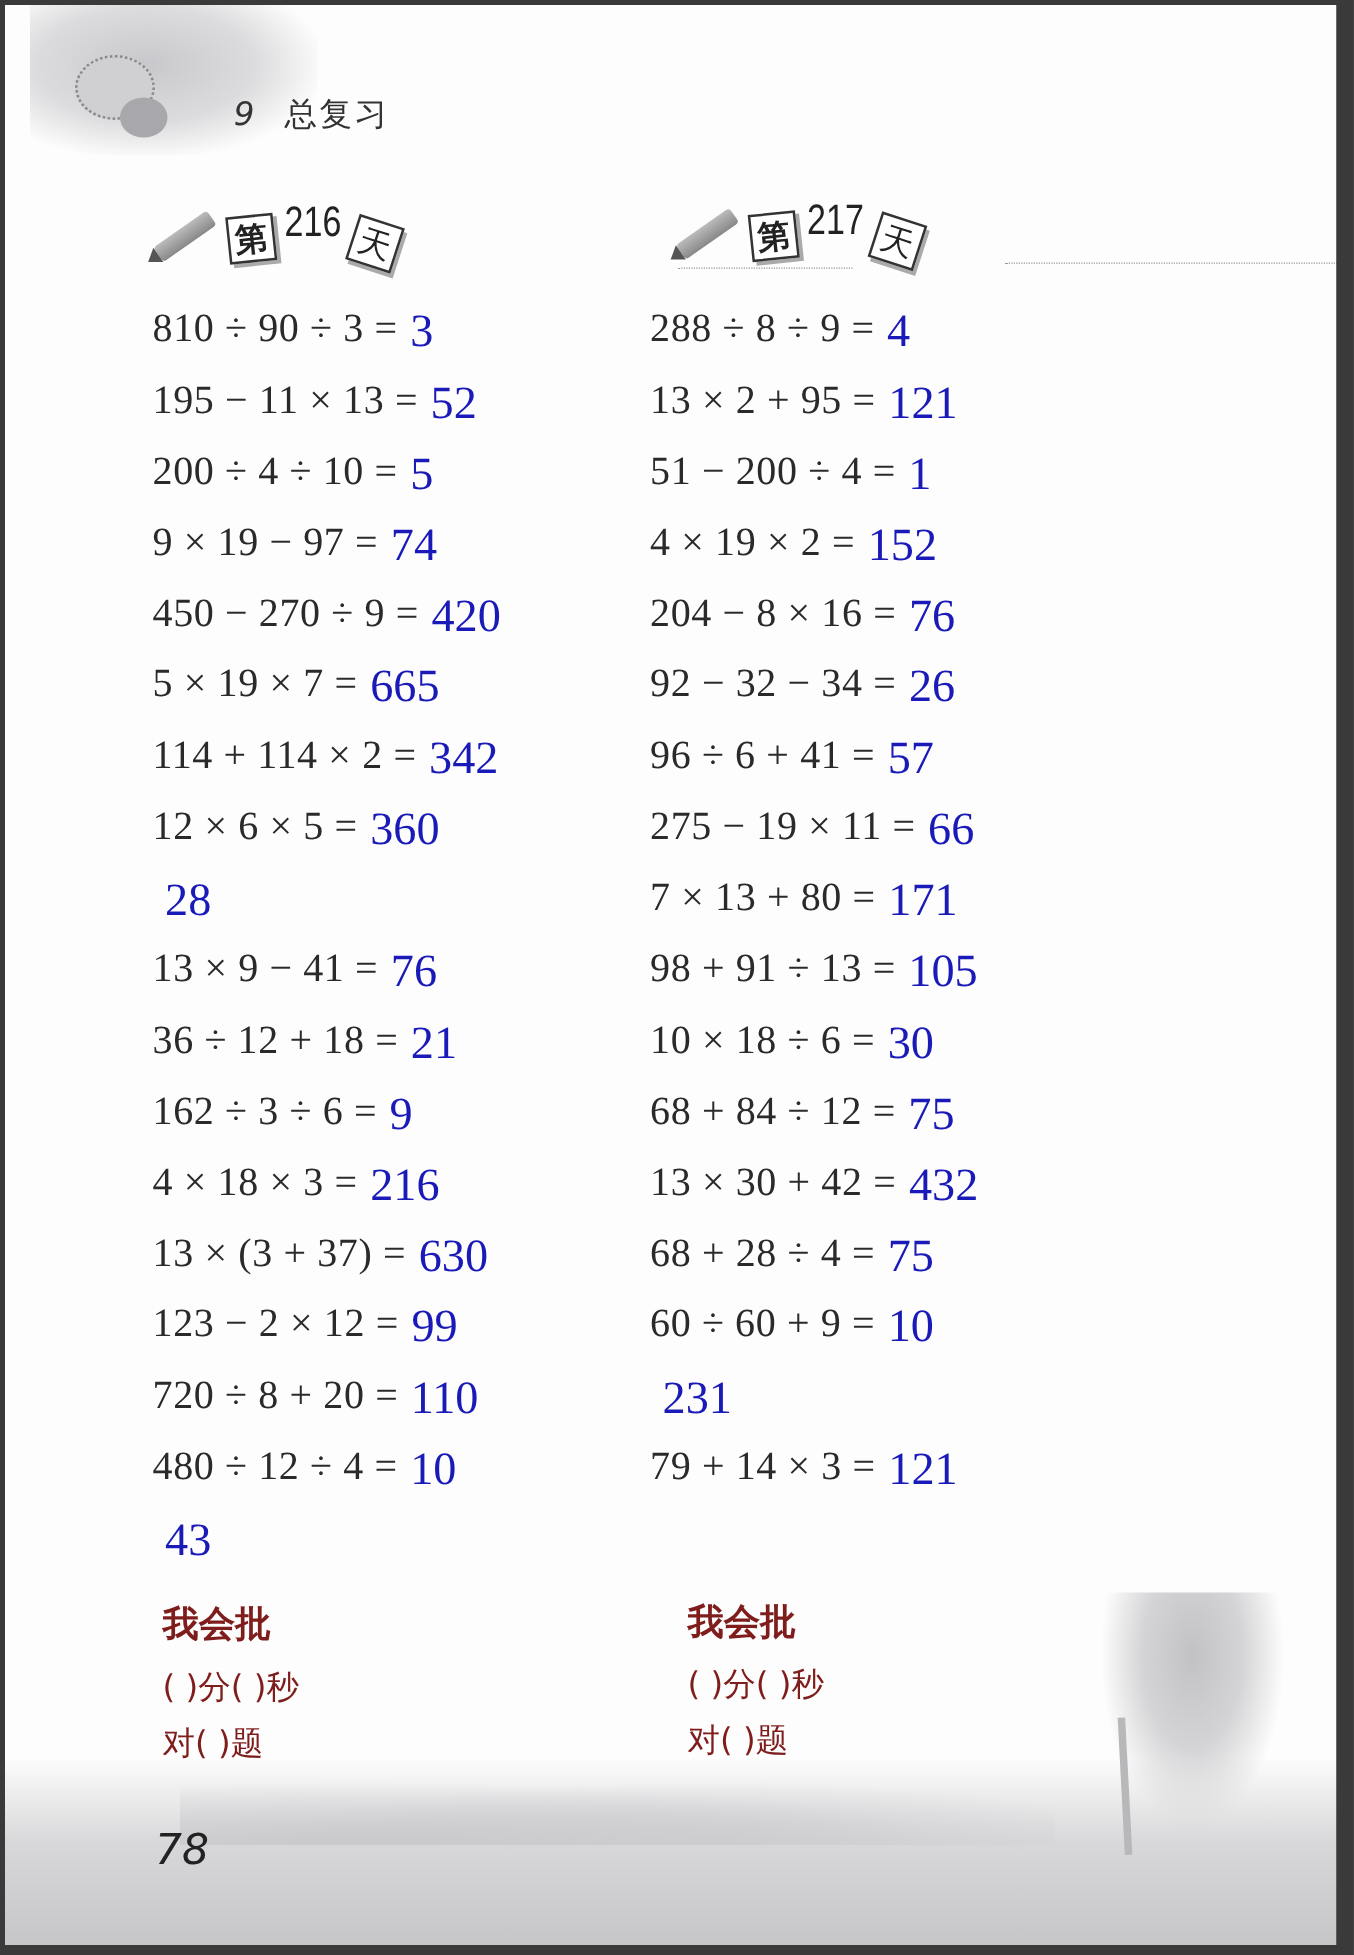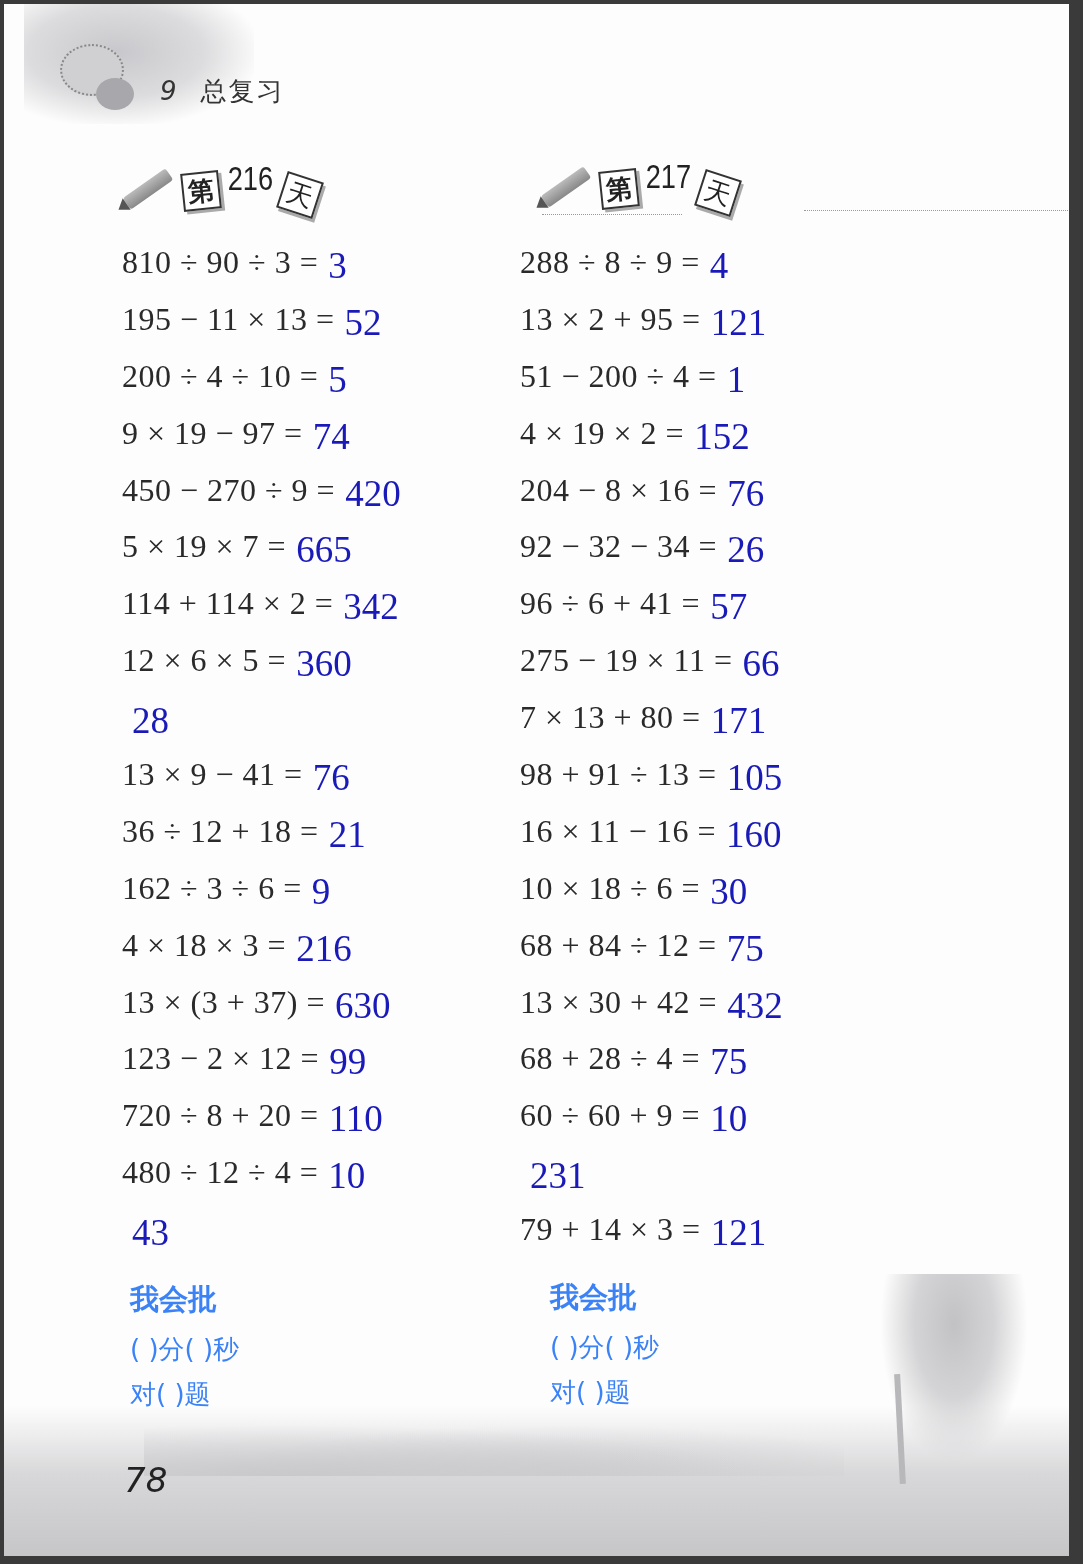--- a/index.html
+++ b/index.html
@@ -19,21 +19,21 @@
     }
     .deco-ball {
       position: absolute; left: 56px; top: 40px; width: 60px; height: 48px;
       border-radius: 50%; border: 2px dotted #888; background: #d0d0d3;
     }
     .deco-ball2 {
       position: absolute; left: 92px; top: 74px; width: 38px; height: 32px;
       border-radius: 50%; background: #a8a8ac;
     }
     .chapter {
-      position: absolute; left: 156px; top: 70px;
+      position: absolute; left: 183px; top: 70px;
       font-family: "DejaVu Sans", sans-serif; font-size: 26px; color: #333;
       letter-spacing: 2px;
     }
     .chapter .num { margin-right: 22px; font-style: italic; }
     .day-header {
       position: absolute; height: 60px; display: flex; align-items: flex-end;
     }
     .pencil {
       width: 52px; height: 14px; background: linear-gradient(#bbb, #888);
       transform: rotate(-35deg); border-radius: 3px; margin-right: 8px; margin-bottom: 18px;
@@ -60,21 +60,21 @@
     }
     .col {
       position: absolute; top: 240px; width: 420px;
     }
     .row {
       height: 56.9px; display: flex; white-space: nowrap;
     }
     .expr { font-size: 32px; color: #2a2a2a; letter-spacing: 0.5px; }
     .ans { font-size: 37px; color: #1a1ab8; margin-left: 10px; }
     .grade {
-      position: absolute; font-family: "DejaVu Sans", sans-serif; color: #3b82f6;
+      position: absolute; font-family: "DejaVu Sans", sans-serif; color: #7f1d1d;
     }
     .grade .title { font-size: 29px; font-weight: bold; margin-bottom: 12px; }
     .grade .line { font-size: 26px; margin-bottom: 10px; }
     .pagenum {
       position: absolute; left: 120px; top: 1456px; font-size: 34px;
       font-family: "DejaVu Sans", sans-serif; font-style: italic; color: #222;
     }
     .scenery {
       position: absolute; left: 0; bottom: 0; width: 1068px; height: 150px;
       background: linear-gradient(to bottom, rgba(253,253,253,0) 0%, #d8d8da 45%, #c6c6c9 100%);
@@ -232,24 +232,20 @@
       </div>
     <div class="row">
         <span class="expr">7 × 13 + 80 =</span>
         <span class="ans">171</span>
       </div>
     <div class="row">
         <span class="expr">98 + 91 ÷ 13 =</span>
         <span class="ans">105</span>
       </div>
     <div class="row">
-        <span class="expr">16 × 11 − 16 =</span>
-        <span class="ans">160</span>
-      </div>
-    <div class="row">
         <span class="expr">10 × 18 ÷ 6 =</span>
         <span class="ans">30</span>
       </div>
     <div class="row">
         <span class="expr">68 + 84 ÷ 12 =</span>
         <span class="ans">75</span>
       </div>
     <div class="row">
         <span class="expr">13 × 30 + 42 =</span>
         <span class="ans">432</span>

